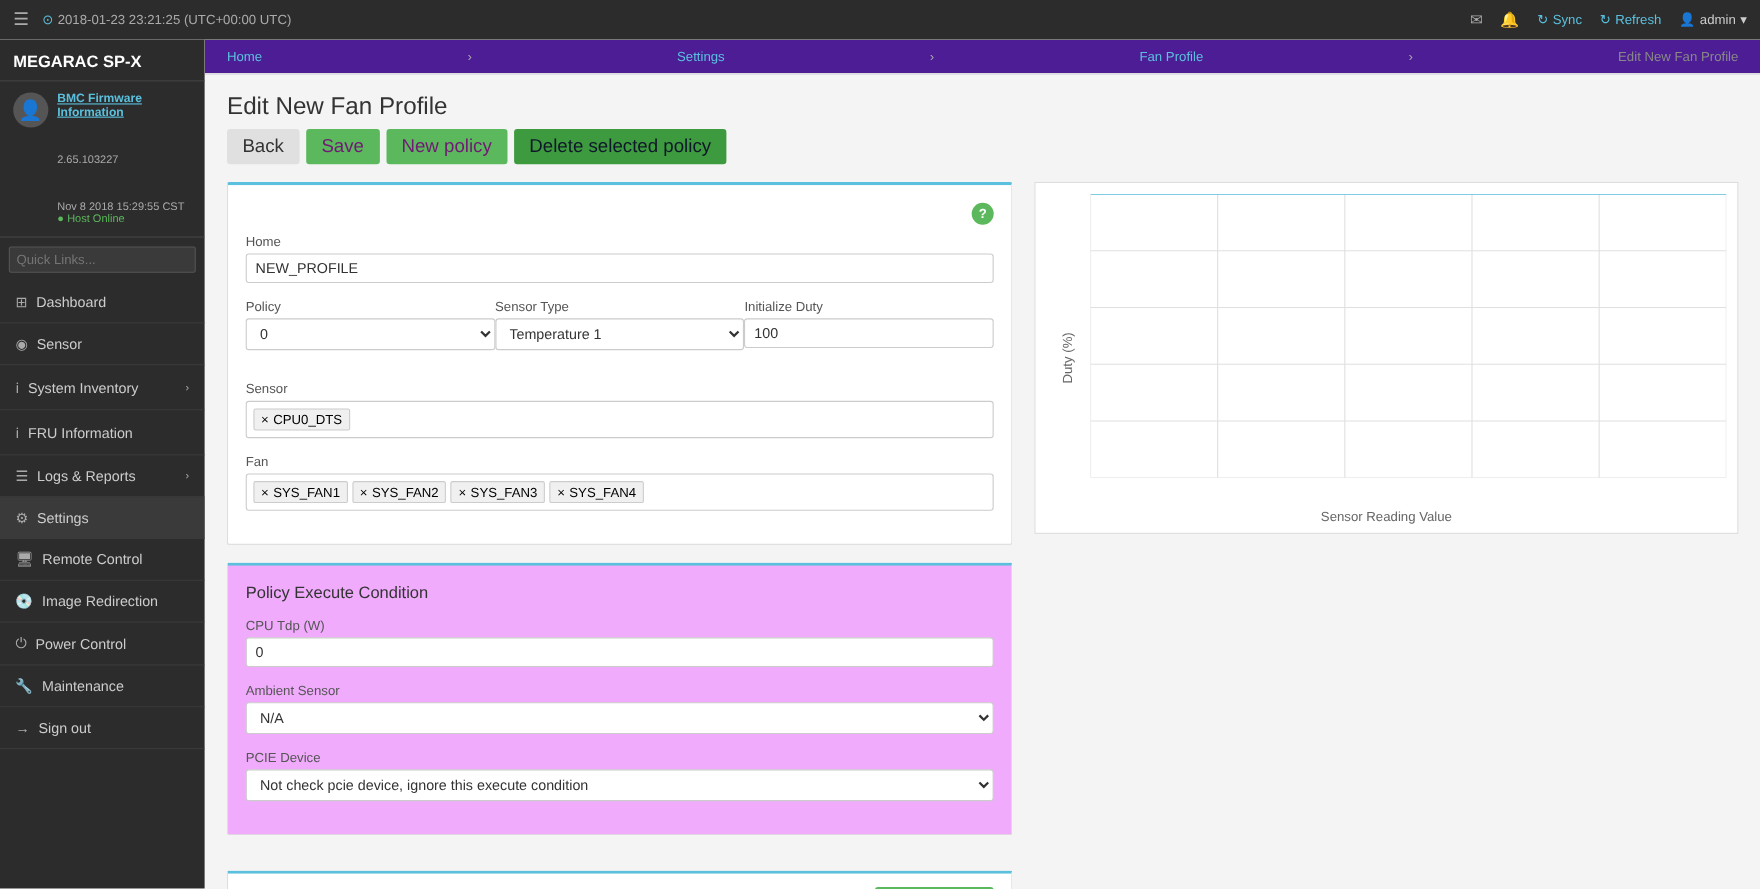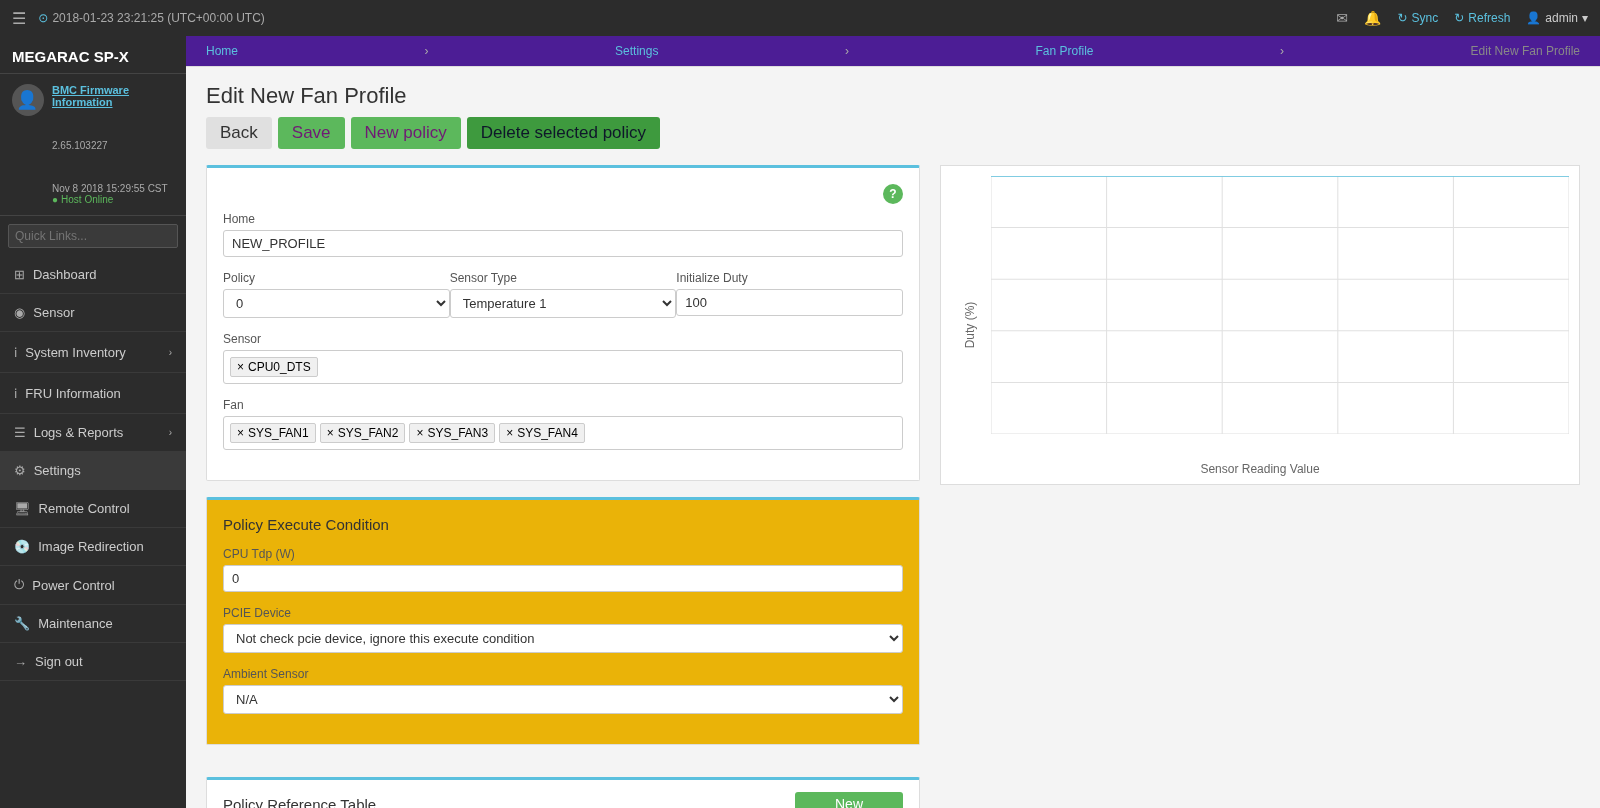--- a/index.html
+++ b/index.html
@@ -148,21 +148,21 @@
     .form-control {
       width: 100%;
       padding: 5px 8px;
       border: 1px solid #ccc;
       border-radius: 3px;
       font-size: 13px;
       color: #333;
       background: #fff;
     }
 
-    .form-row { display: flex; margin-bottom: 14px; }
+    .form-row { display: flex; margin-bottom: 28px; }
     .form-col { flex: 1; }
 
     
     .tag-input {
       border: 1px solid #ccc;
       border-radius: 3px;
       padding: 4px 6px;
       min-height: 34px;
       display: flex;
       flex-wrap: wrap;
@@ -179,21 +179,21 @@
       display: flex;
       align-items: center;
       gap: 4px;
     }
 
     
     .section-title { font-size: 15px; color: #333; font-weight: normal; margin-bottom: 14px; }
 
     
     .section-card {
-      background: #eab308;
+      background: #f0abfc;
       border: 1px solid #ddd;
       border-top: 3px solid #5bc0de;
       border-radius: 2px;
       margin-bottom: 32px;
     }
     .section-card-body { padding: 16px; }
 
     
     .ref-table-card {
       background: #fff;
@@ -402,29 +402,29 @@
         </div>
 
         <div class="section-card">
           <div class="section-card-body">
             <div class="section-title">Policy Execute Condition</div>
             <div class="form-group">
               <label class="form-label">CPU Tdp (W)</label>
               <input class="form-control" type="text" value="0" style="">
             </div>
             <div class="form-group">
+              <label class="form-label">Ambient Sensor</label>
+              <select class="form-control">
+                <option>N/A</option>
+              </select>
+            </div>
+            <div class="form-group">
               <label class="form-label">PCIE Device</label>
               <select class="form-control">
                 <option>Not check pcie device, ignore this execute condition</option>
-              </select>
-            </div>
-            <div class="form-group">
-              <label class="form-label">Ambient Sensor</label>
-              <select class="form-control">
-                <option>N/A</option>
               </select>
             </div>
           </div>
         </div>
 
         <div class="ref-table-card">
           <div class="ref-table-header">
             <span class="ref-table-title">Policy Reference Table</span>
             <button class="btn-new-green">New</button>
           </div>

